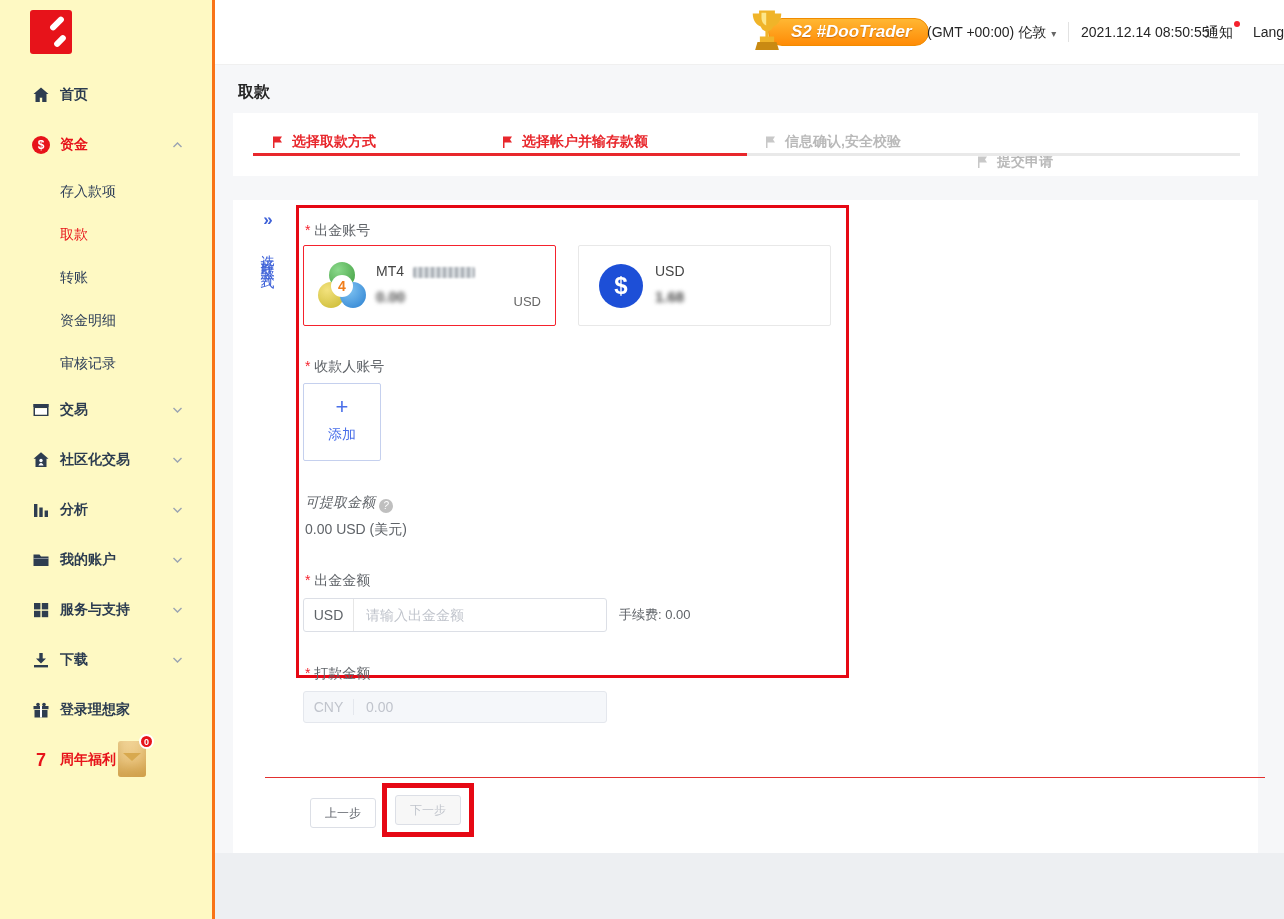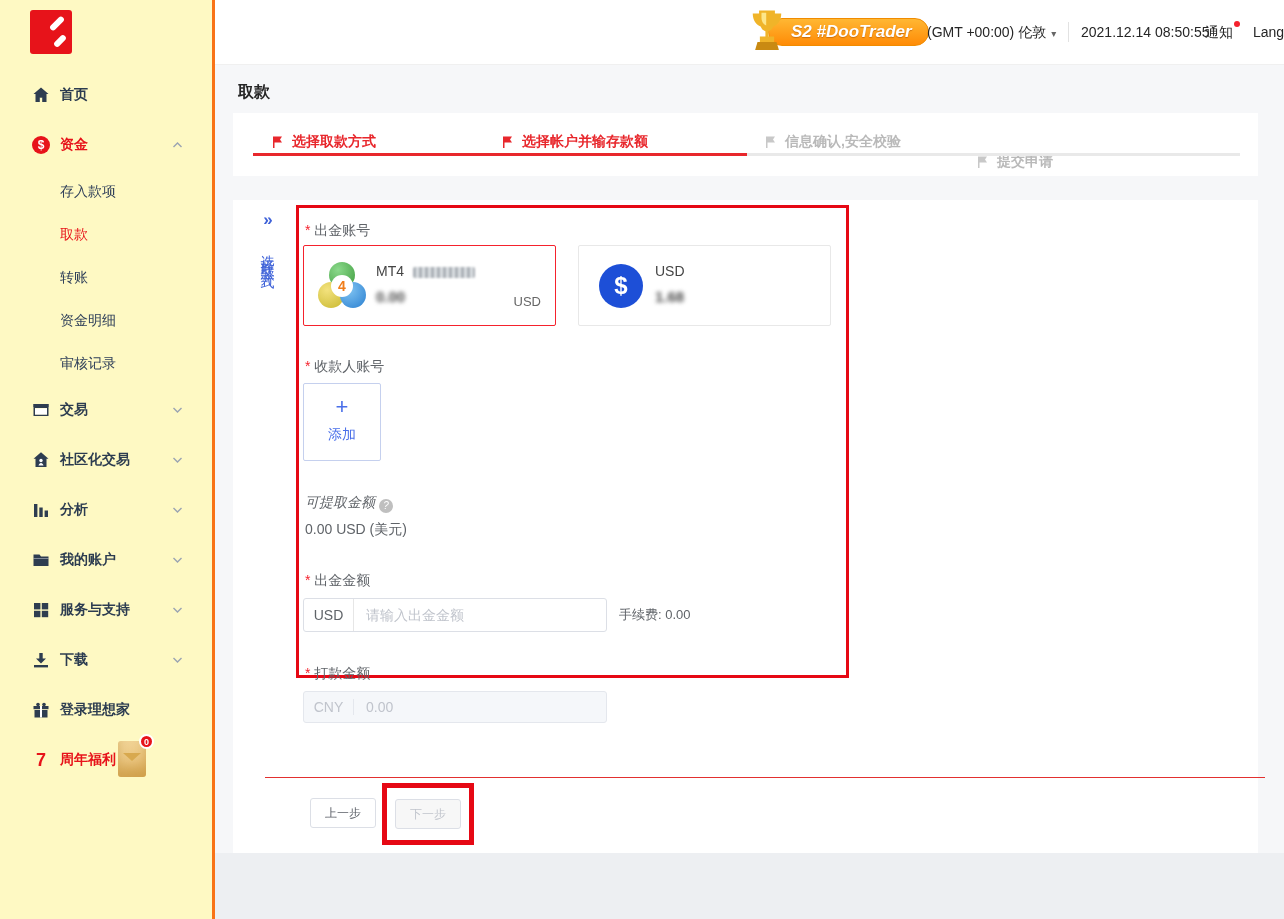--- a/index.html
+++ b/index.html
@@ -99,21 +99,21 @@
   .input-group input::placeholder { color:#c0c4cc; }
   .input-group.disabled { background:#f5f7fa; border-color:#e4e7ed; }
   .input-group.disabled .prefix { color:#c0c4cc; border-right-color:#e4e7ed; }
   .input-group.disabled input { color:#c0c4cc; }
   .fee-txt { position:absolute; left:320px; top:398px; font-size:13px; color:#5f6368; }
 
   .divider-red { position:absolute; left:32px; top:577px; width:1000px; height:1px; background:#e2302f; }
   .btn { position:absolute; height:30px; padding:0 14px; font-size:12px; border-radius:3px; cursor:pointer;
     font-family:Liberation Serif, serif; }
   .btn-prev { left:77px; top:598px; background:#fff; border:1px solid #dcdfe6; color:#5a5e66; }
-  .next-annot { position:absolute; left:149px; top:583px; width:92px; height:62px; border:5px solid #e60814;
+  .next-annot { position:absolute; left:149px; top:583px; width:92px; height:54px; border:5px solid #e60814;
     display:flex; align-items:center; justify-content:center; }
   .btn-next { position:static; background:#f7f7f7; border:1px solid #dcdfe6; color:#c0c4cc; cursor:not-allowed; }
 
   svg { display:block; }
 </style>
 </head>
 <body>
 
 <div class="app">
 

